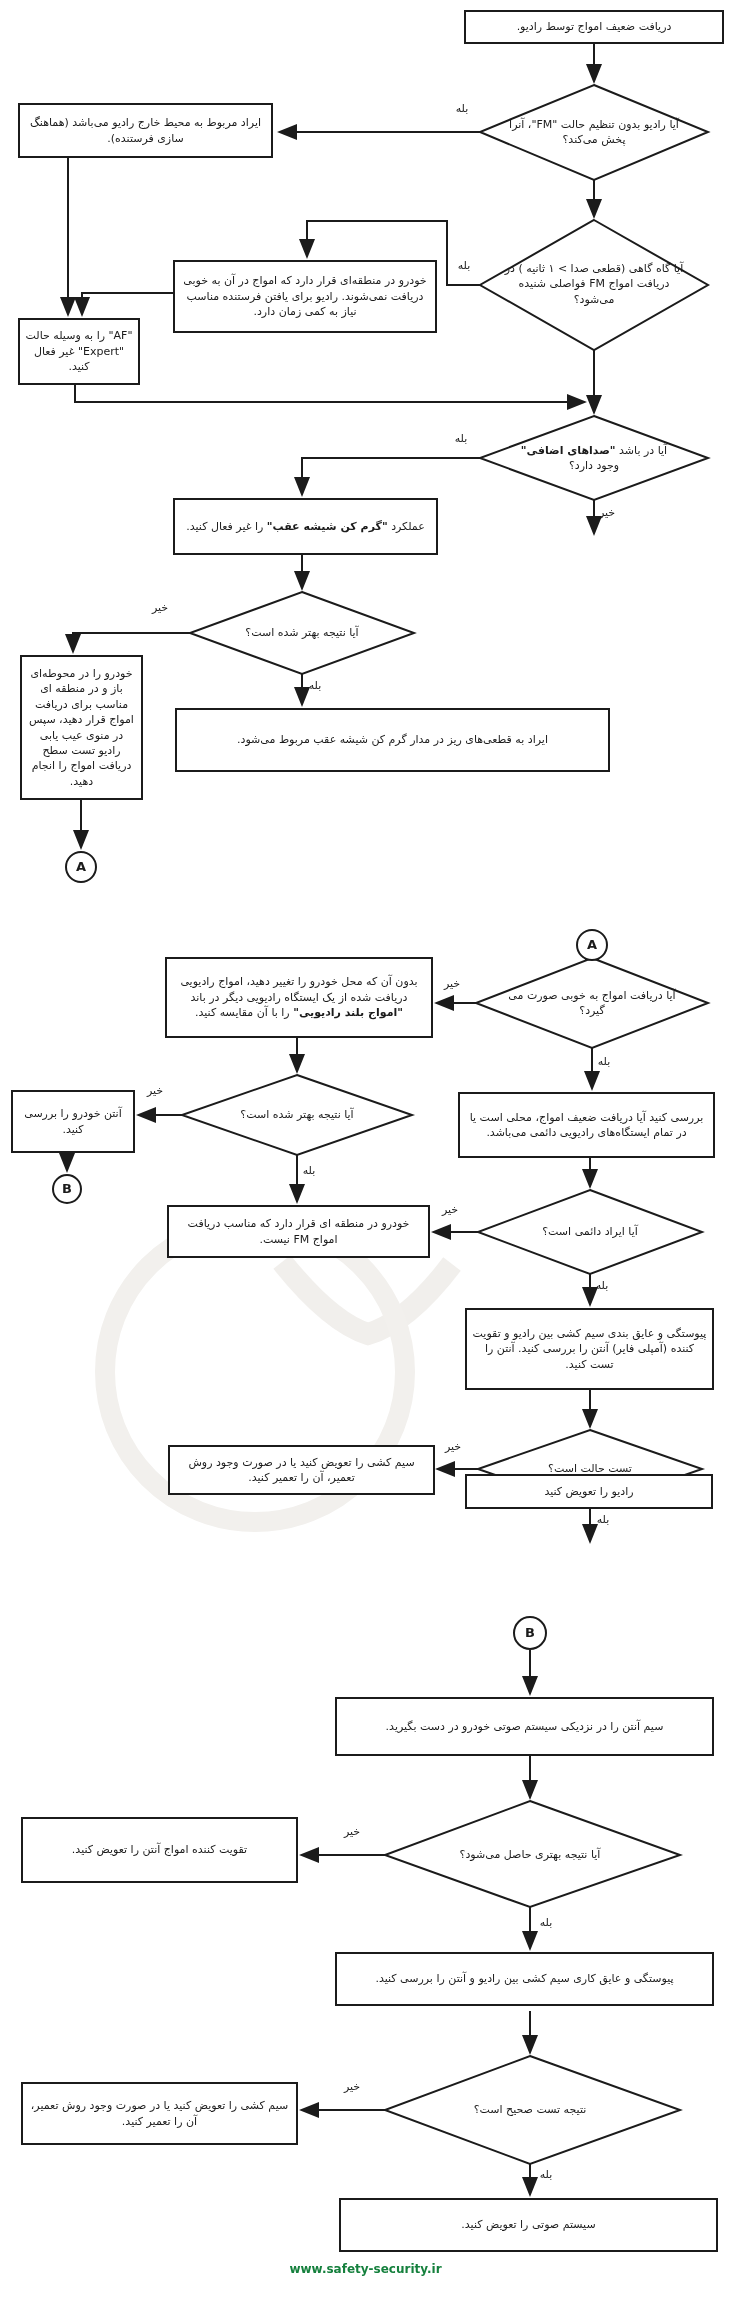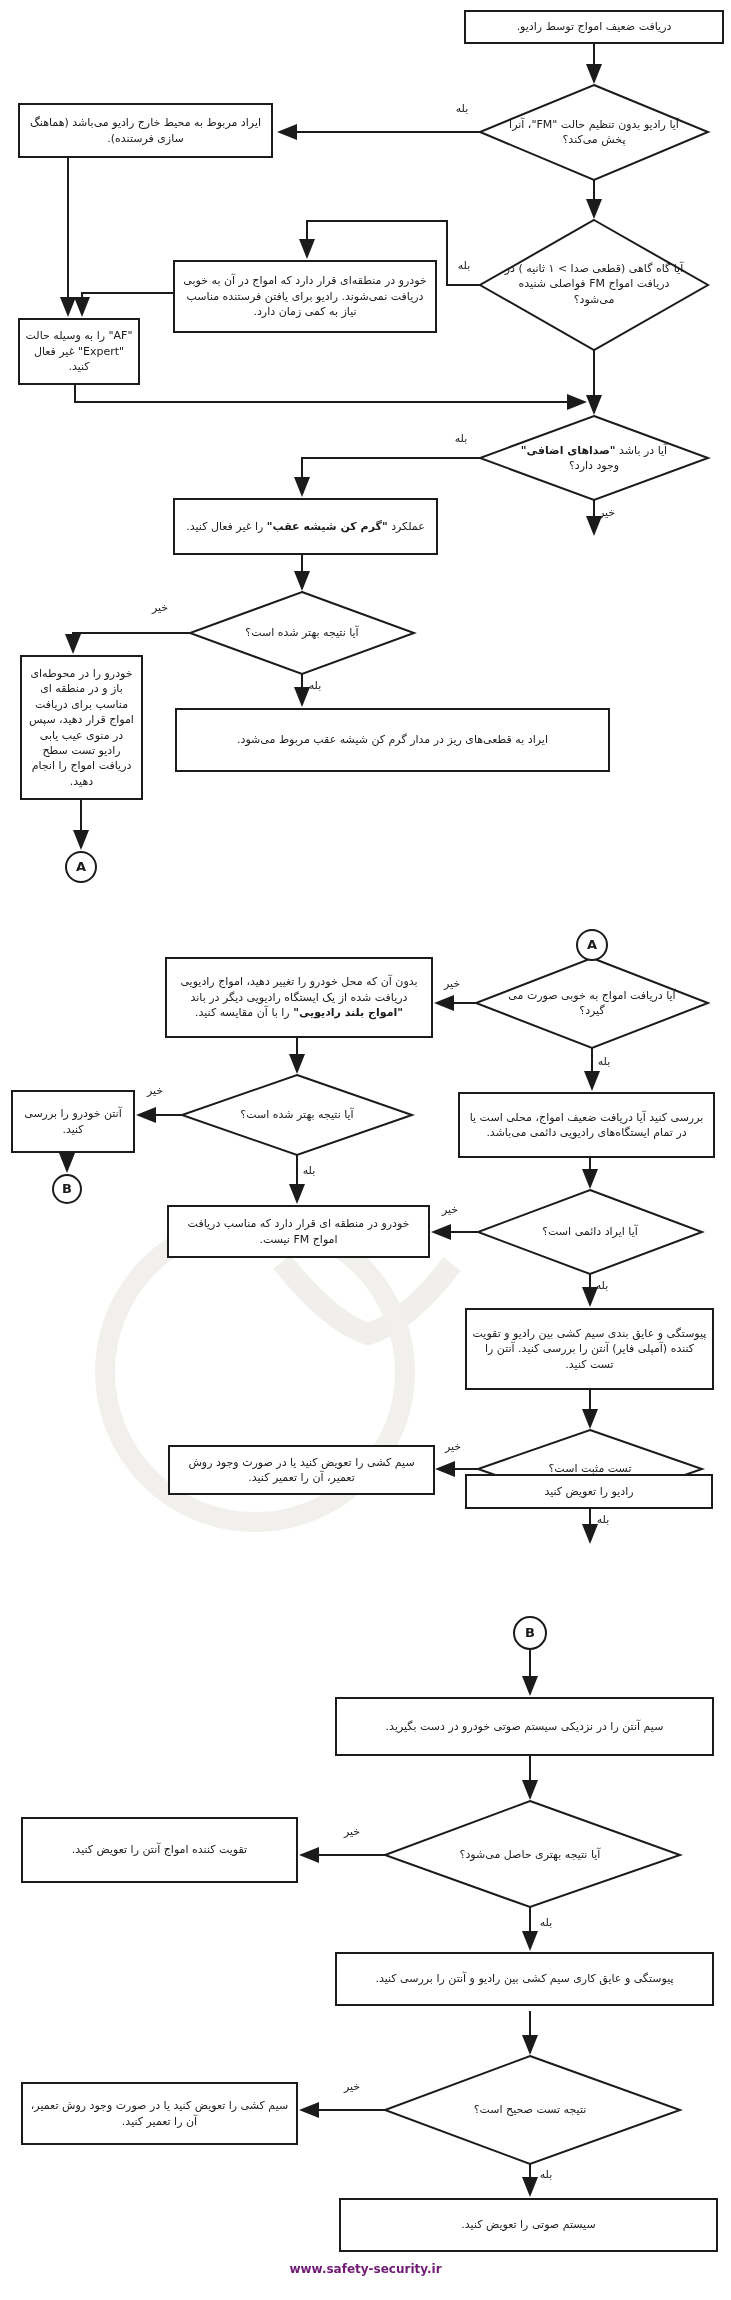--- a/index.html
+++ b/index.html
@@ -10,21 +10,21 @@
         direction:rtl;text-align:center;color:#1b1b1b;font:11px/1.4 "DejaVu Sans",sans-serif;z-index:2;}
   .box{border:2px solid #1b1b1b;background:#ffffff;padding:12px 5px;}
   .dtext{background:transparent;z-index:3;}
   .circle{border:2px solid #1b1b1b;border-radius:50%;background:#ffffff;
           font-weight:bold;font-size:13px;direction:ltr;z-index:2;}
   .elabel{position:absolute;width:34px;text-align:center;font:11px "DejaVu Sans",sans-serif;
           color:#1b1b1b;direction:rtl;z-index:3;}
   .bold{font-weight:bold;}
   .txt{display:block;width:100%;}
   .url{position:absolute;left:0;right:0;top:2262px;text-align:center;
-       font:bold 12px "DejaVu Sans",sans-serif;color:#701a75;z-index:2;}
+       font:bold 12px "DejaVu Sans",sans-serif;color:#15803d;z-index:2;}
 </style>
 </head>
 <body>
 
 <div id="canvas">
 
   <svg class="wires" width="731" height="2300" viewBox="0 0 731 2300">
     <defs>
       <marker id="arr" viewBox="0 0 10 8" refX="8" refY="4" markerWidth="10" markerHeight="8" orient="auto">
         <path d="M0,0 L10,4 L0,8 z" fill="#1b1b1b"></path>
@@ -185,21 +185,21 @@
 
   <div class="node circle" style="left:52px;top:1174px;width:30px;height:30px">
     <span>B</span>
   </div>
 
   <div class="node box" style="left:465px;top:1308px;width:249px;height:82px">
     <span class="txt">پیوستگی و عایق بندی سیم کشی بین رادیو و تقویت کننده (آمپلی فایر) آنتن را بررسی کنید. آنتن را تست کنید.</span>
   </div>
 
   <div class="node dtext" style="left:500px;top:1452px;width:180px;height:34px">
-    <span class="txt">تست مثبت است؟</span>
+    <span class="txt">تست حالت است؟</span>
   </div>
 
   <div class="node box" style="left:168px;top:1445px;width:267px;height:50px">
     <span class="txt">سیم کشی را تعویض کنید یا در صورت وجود روش تعمیر، آن را تعمیر کنید.</span>
   </div>
 
   <div class="node box" style="left:465px;top:1474px;width:248px;height:35px">
     <span class="txt">رادیو را تعویض کنید</span>
   </div>
 

